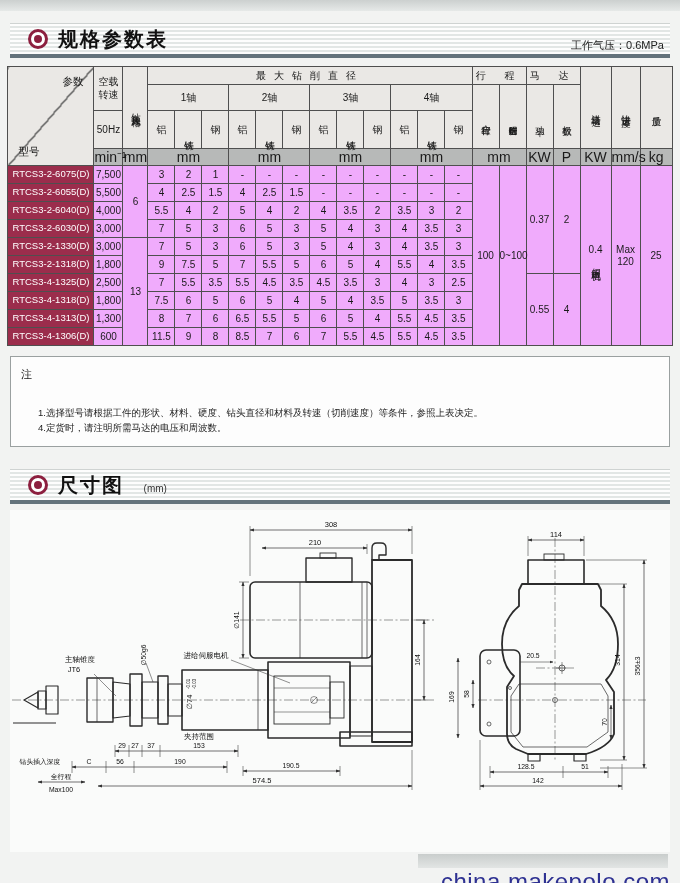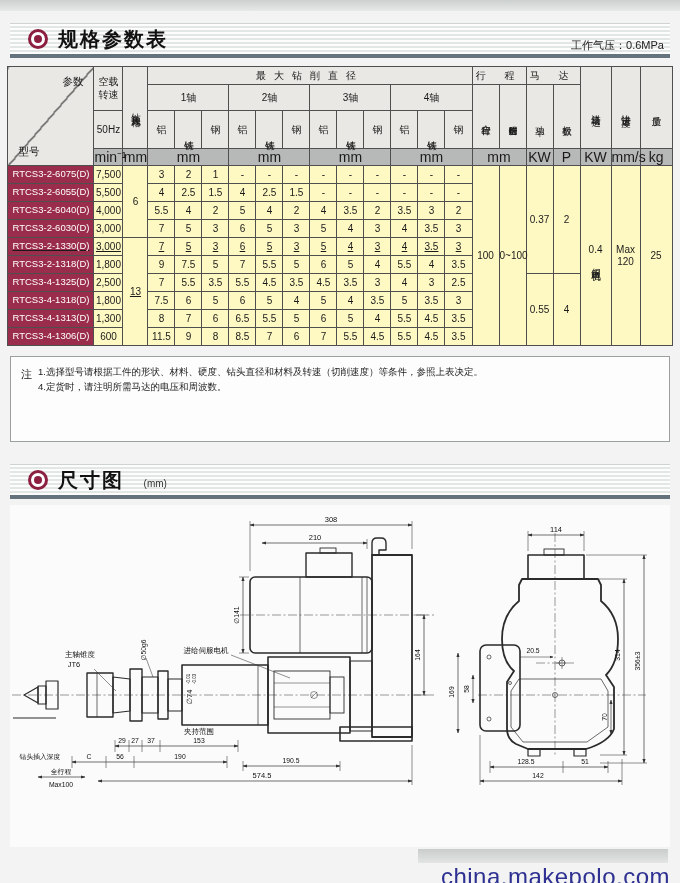--- a/index.html
+++ b/index.html
@@ -5,34 +5,34 @@
   html,body{margin:0;padding:0;}
   body{width:680px;height:883px;background:#f2f3f2;font-family:"Liberation Sans",sans-serif;color:#1a1a1a;position:relative;overflow:hidden;}
   .top-strip{height:11px;background:linear-gradient(#ccd0cf,#e6e9e8);}
   .bar{position:relative;margin:12px 10px 0 10px;height:30px;border-bottom:4px solid #64737c;border-top:1px solid #cfd3d2;
        background:repeating-linear-gradient(180deg,#fdfdfd 0 2px,#e2e6e5 2px 4px);}
   .bar .bullet{position:absolute;left:18px;top:5px;width:14px;height:14px;border:3px solid #8c1f3f;border-radius:50%;background:#fff;}
   .bar .bullet::after{content:"";position:absolute;inset:3px;background:#8c1f3f;border-radius:50%;}
   .bar h2{position:absolute;left:48px;top:2px;margin:0;font-size:20px;letter-spacing:2px;color:#111;}
   .bar .unit{font-size:10px;font-weight:normal;letter-spacing:0;color:#333;margin-left:12px;}
   .bar .pressure{position:absolute;right:6px;bottom:1px;font-size:11px;color:#222;margin-top:16px;}
-  table.spec{border-collapse:collapse;table-layout:fixed;width:664px;margin:8px auto 0 auto;background:#fef9c3;border:1px solid #333;}
+  table.spec{border-collapse:collapse;table-layout:fixed;width:664px;margin:8px auto 0 auto;background:#f0abfc;border:1px solid #333;}
   table.spec td{border:1px solid #4f4f4f;text-align:center;vertical-align:middle;font-size:10px;padding:0;line-height:1.15;}
   table.spec td.hd{background:#eae8e5;}
   table.spec td.un{background:#b7b9b8;font-size:14px;}
   table.spec td.model{background:#9b2d4c;color:#fff;font-size:9.5px;}
   .vtext{writing-mode:vertical-rl;text-orientation:upright;display:inline-block;letter-spacing:1px;font-size:9.5px;}
   .corner{position:relative;background:#eae8e5;
     background-image:linear-gradient(to bottom right,transparent calc(50% - 0.7px),#555 calc(50% - 0.7px),#555 calc(50% + 0.7px),transparent calc(50% + 0.7px));}
   .corner .tr{position:absolute;top:8px;right:10px;font-size:10.5px;}
   .corner .bl{position:absolute;bottom:8px;left:10px;font-size:10.5px;}
   .wide-ls{letter-spacing:8px;}
   .notes{display:flex;gap:6px;margin:10px 10px 0 10px;border:1px solid #9aa0a0;background:#fdfdfd;padding:8px 6px 10px 10px;min-height:66px;}
   .notes .nlab{font-size:11px;padding-top:2px;}
-  .notes .nlines{font-size:9.5px;line-height:1.55;color:#222;}
+  .notes .nlines{font-size:9.5px;line-height:1.55;color:#222;margin-top:41px;}
   .draw-box{margin:6px 10px 0 10px;background:#fafbfa;height:342px;}
   .bottom-strip{width:250px;height:14px;background:linear-gradient(#c9cdcc,#e2e5e4);margin:2px 12px 0 auto;}
   .watermark{text-align:right;padding:0 10px 2px 0;font-size:24px;color:#2e3192;letter-spacing:0.5px;}
   svg text{font-family:"Liberation Sans",sans-serif;fill:#111;}
   .cl{stroke:#555;stroke-width:0.6;stroke-dasharray:9 2.5 2 2.5;fill:none;}
   .o05{stroke:#2b2b2b;stroke-width:0.5;fill:none;}
   .o07{stroke:#2b2b2b;stroke-width:0.7;fill:none;}
   .o09{stroke:#2b2b2b;stroke-width:0.9;fill:none;}
   .o12{stroke:#2b2b2b;stroke-width:1.2;fill:none;stroke-linejoin:round;}
   .o14{stroke:#2b2b2b;stroke-width:1.4;fill:none;stroke-linejoin:round;}
@@ -200,21 +200,21 @@
         <td>6</td>
         <td>5</td>
         <td>3</td>
         <td>5</td>
         <td>4</td>
         <td>3</td>
         <td>4</td>
         <td>3.5</td>
         <td>3</td>
       </tr>
-      <tr style="height: 18px; text-decoration: underline;">
+      <tr style="height: 18px;">
         <td class="model">RTCS3-2-1330(D)</td>
         <td>3,000</td>
         <td rowspan="6">13</td>
         <td>7</td>
         <td>5</td>
         <td>3</td>
         <td>6</td>
         <td>5</td>
         <td>3</td>
         <td>5</td>

